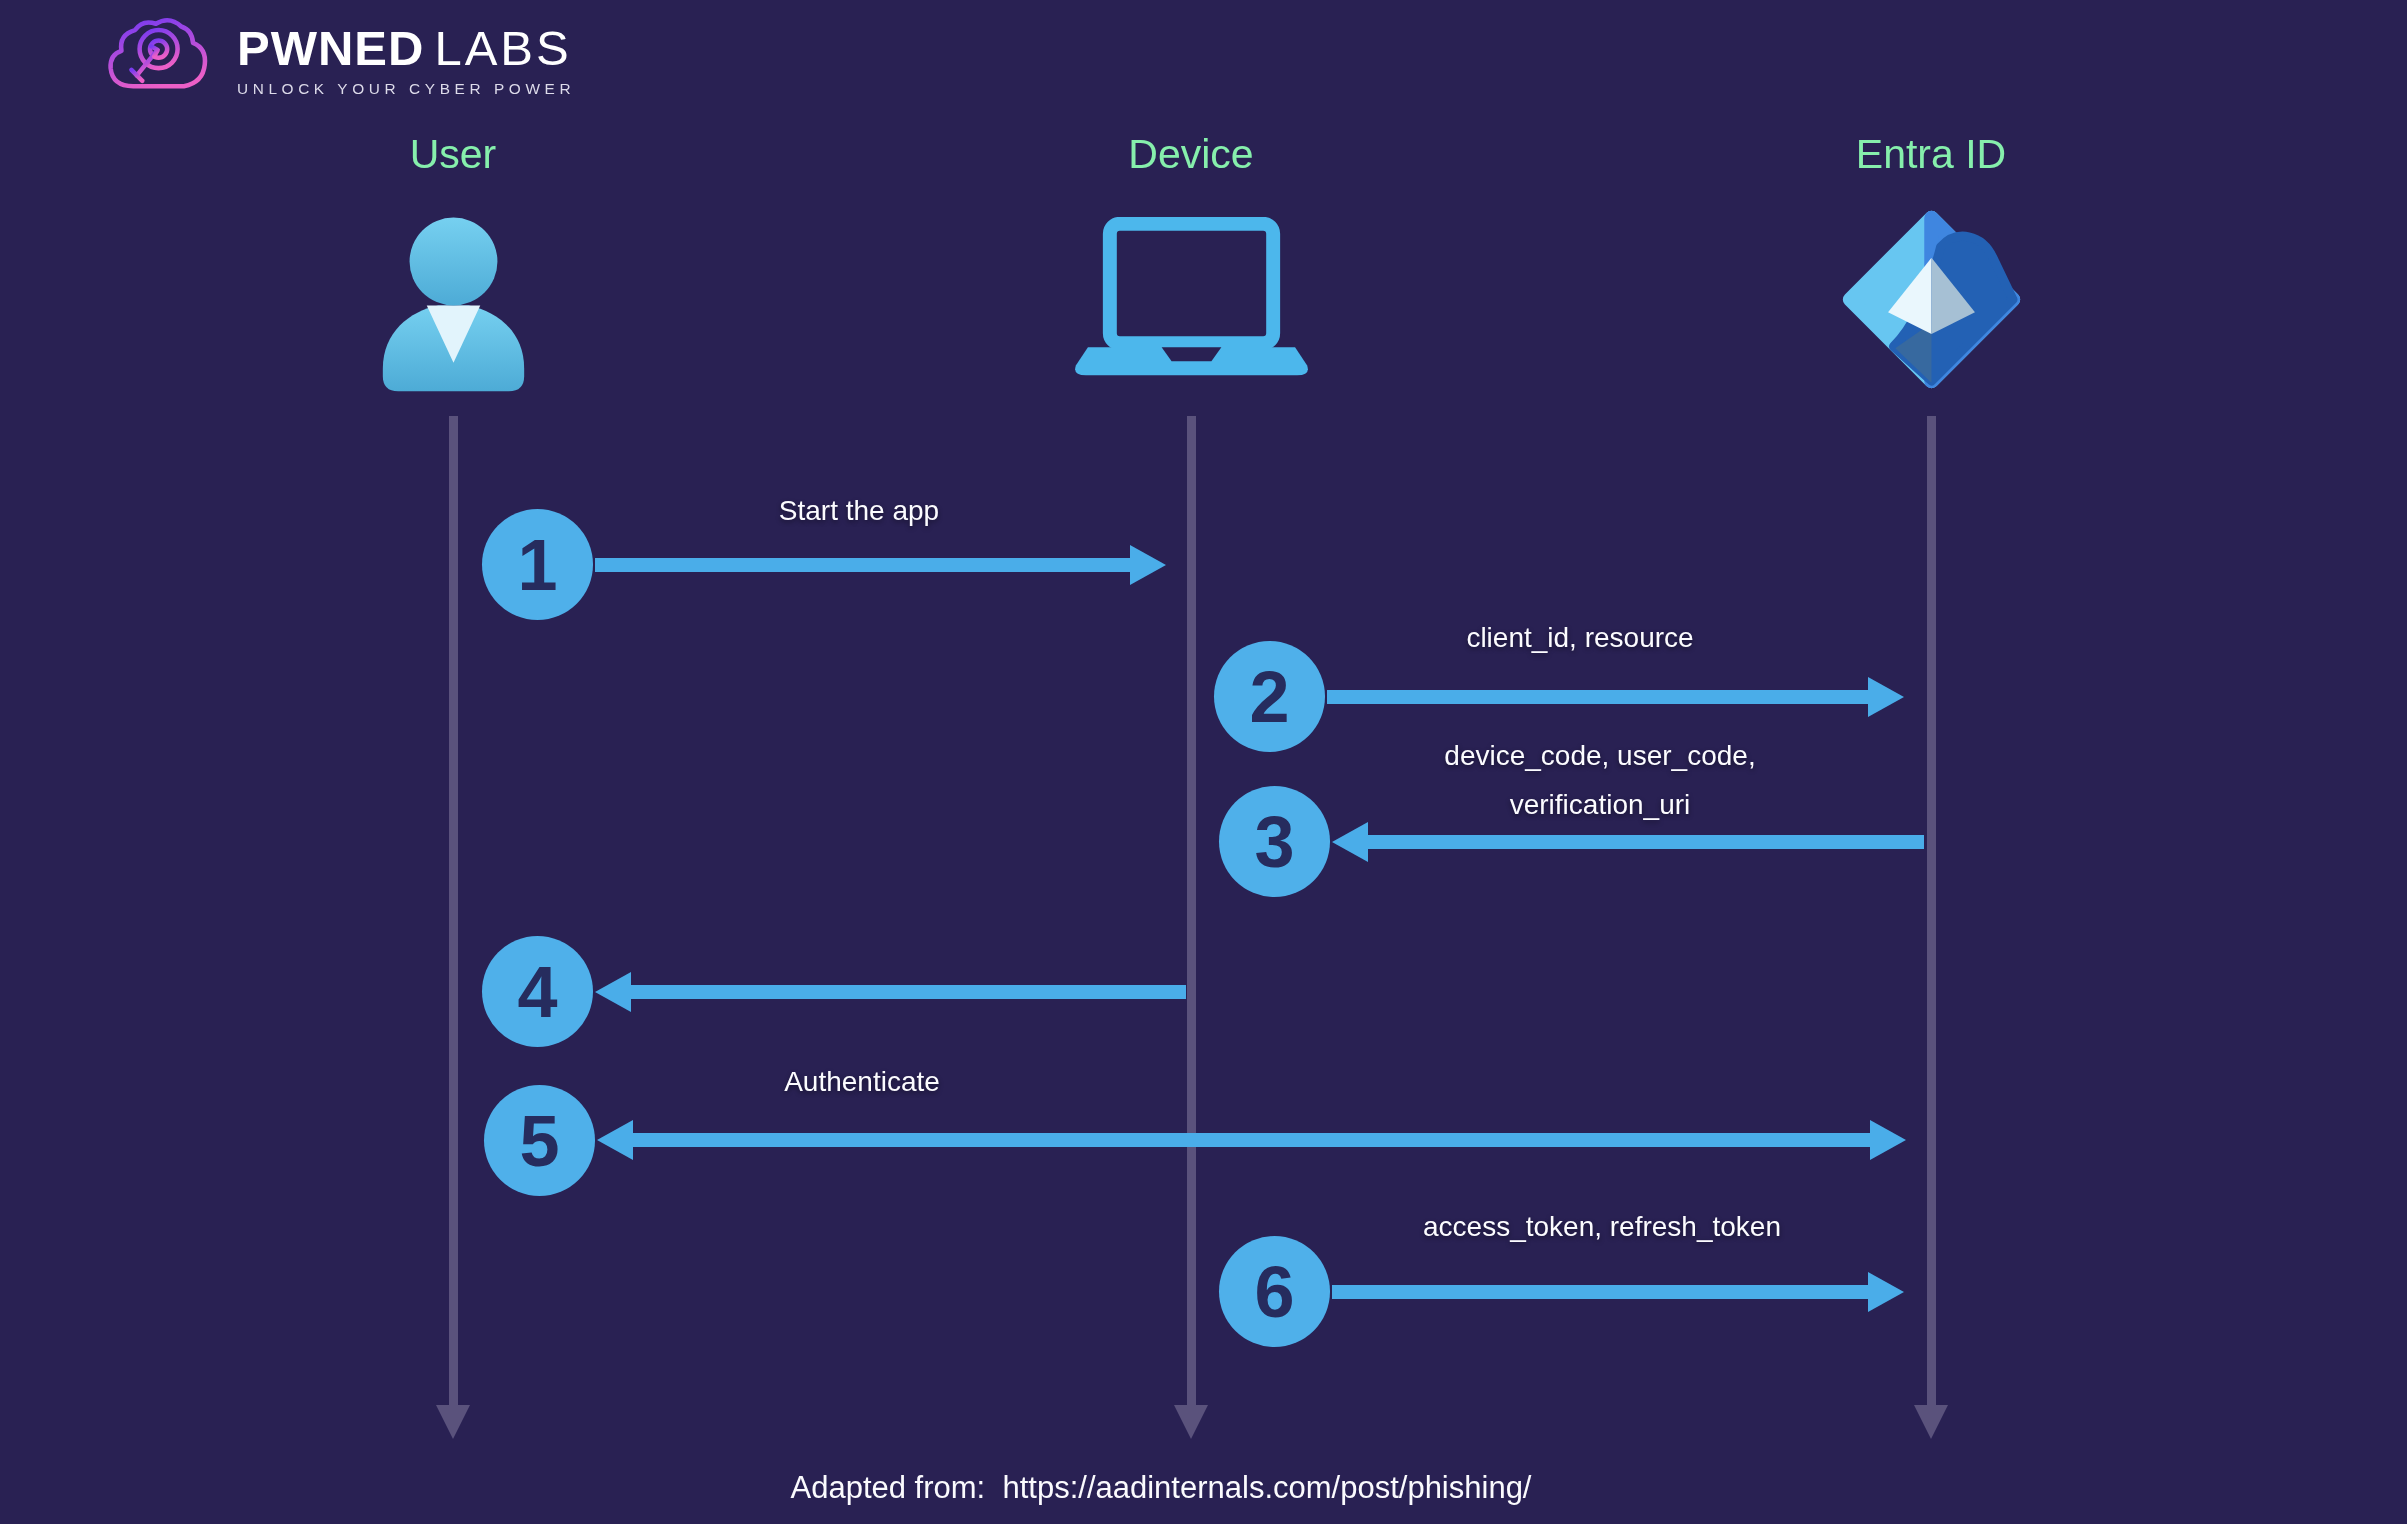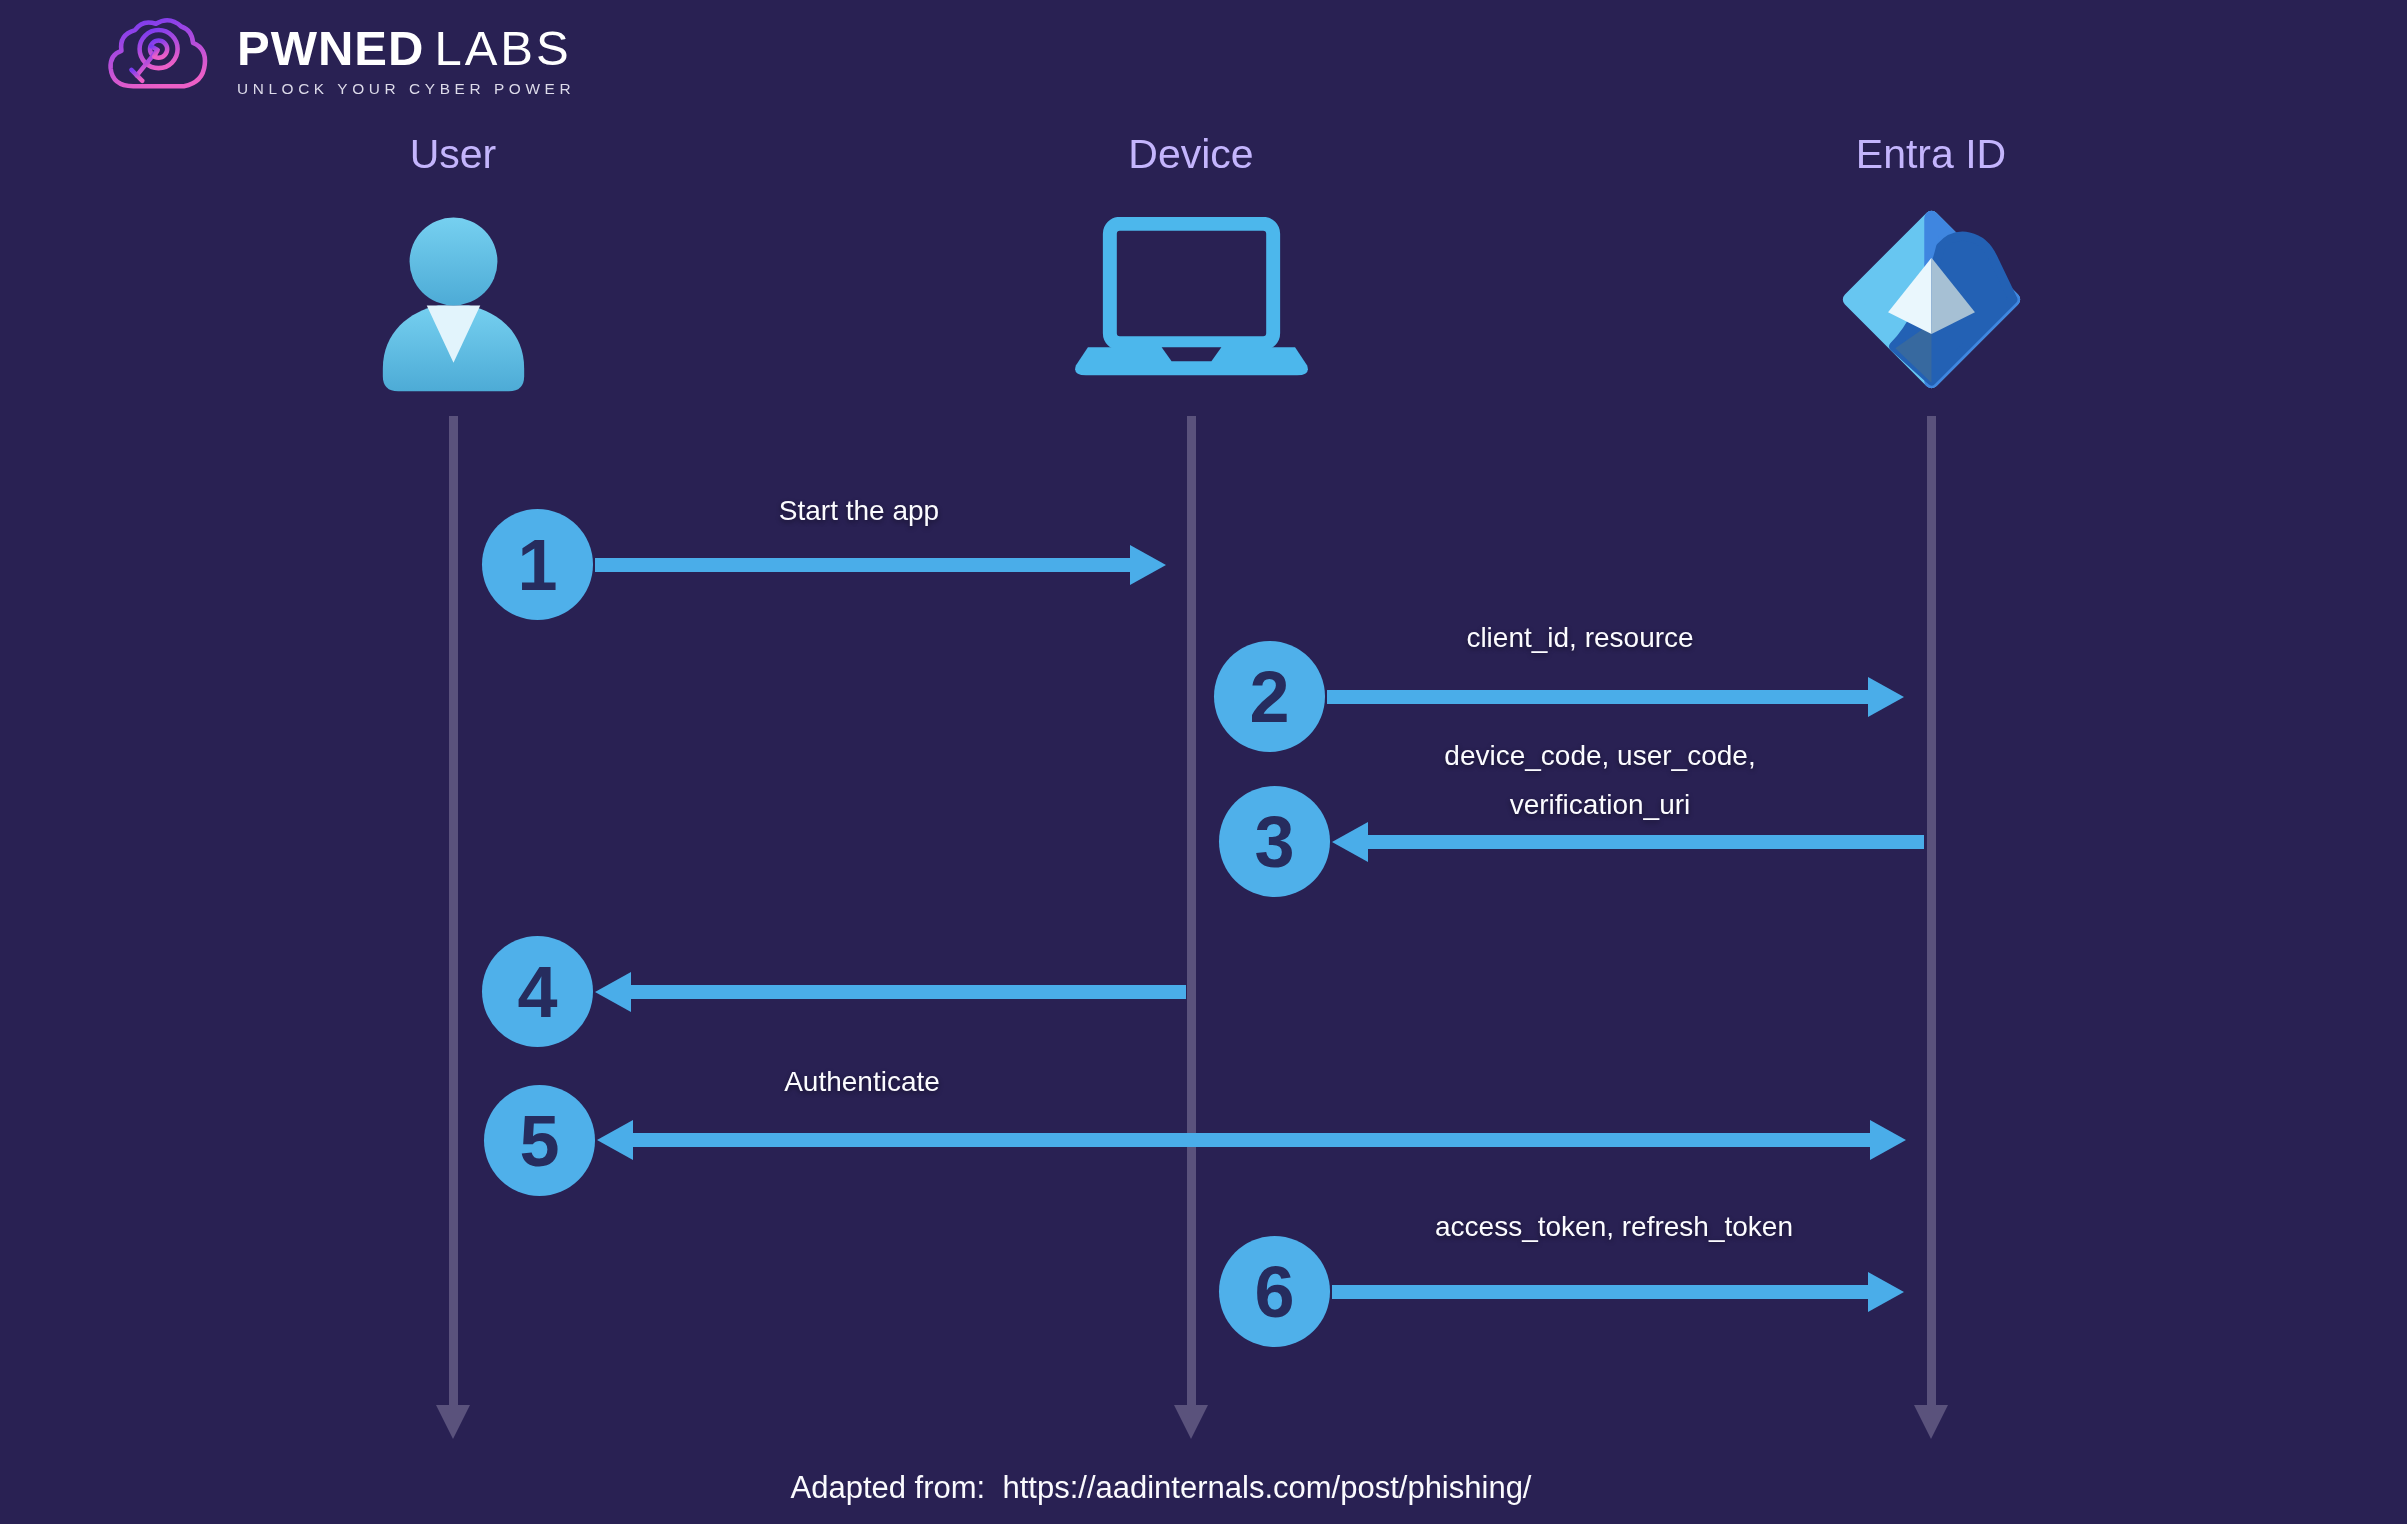--- a/index.html
+++ b/index.html
@@ -13,21 +13,21 @@
   .logo{position:absolute;left:100px;top:12px;display:flex;align-items:flex-start;}
   .logo-svg{width:119px;height:86px;}
   .logo-text{margin-left:18px;margin-top:12px;}
   .brand{display:flex;align-items:center;line-height:1;}
   .brand-bold{font-size:49px;font-weight:800;letter-spacing:1px;color:#ffffff;}
   .brand-light{font-size:49px;font-weight:300;letter-spacing:3px;color:#ffffff;margin-left:10px;}
   .tagline{margin-top:7px;font-size:15.4px;font-weight:400;letter-spacing:4.6px;color:#dddbea;}
   
   .actor-label{
     position:absolute;top:131px;transform:translateX(-50%);
-    font-size:41px;color:#c4b5fd;white-space:nowrap;
+    font-size:41px;color:#86efac;white-space:nowrap;
   }
   .actor-icon{position:absolute;}
   .lifeline{position:absolute;width:9px;top:416px;height:989px;background:#5a527c;z-index:1;}
   .lifeline-head{
     position:absolute;top:1405px;width:0;height:0;z-index:1;
     border-left:17px solid transparent;border-right:17px solid transparent;
     border-top:34px solid #5a527c;
   }
   
   .badge{
@@ -162,21 +162,21 @@
 
   <div class="badge" style="left:484px;top:1085px;">5</div>
   <div class="msg" style="left:862px;top:1066px;">Authenticate</div>
   <div class="arrow dir-both" style="left:597px;top:1120px;width:1309px;">
     <div class="shaft"></div>
     <div class="head-l"></div>
     <div class="head-r"></div>
   </div>
 
   <div class="badge" style="left:1219px;top:1236px;">6</div>
-  <div class="msg" style="left:1602px;top:1211px;margin-left:12px;">access_token, refresh_token</div>
+  <div class="msg" style="left:1602px;top:1211px;">access_token, refresh_token</div>
   <div class="arrow dir-right" style="left:1332px;top:1272px;width:572px;">
     <div class="shaft"></div>
     <div class="head-r"></div>
   </div>
 
   <div class="footer">Adapted from:  https://aadinternals.com/post/phishing/</div>
 
 </div>
 
 

